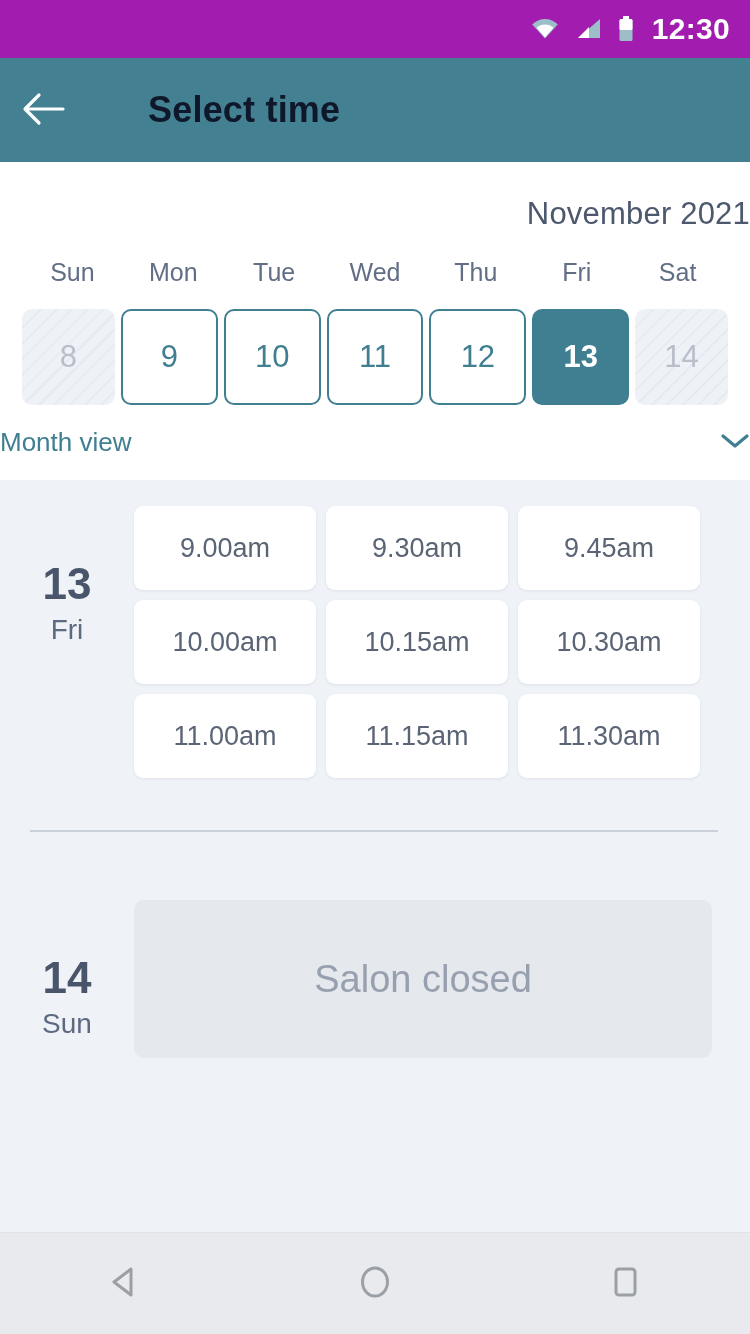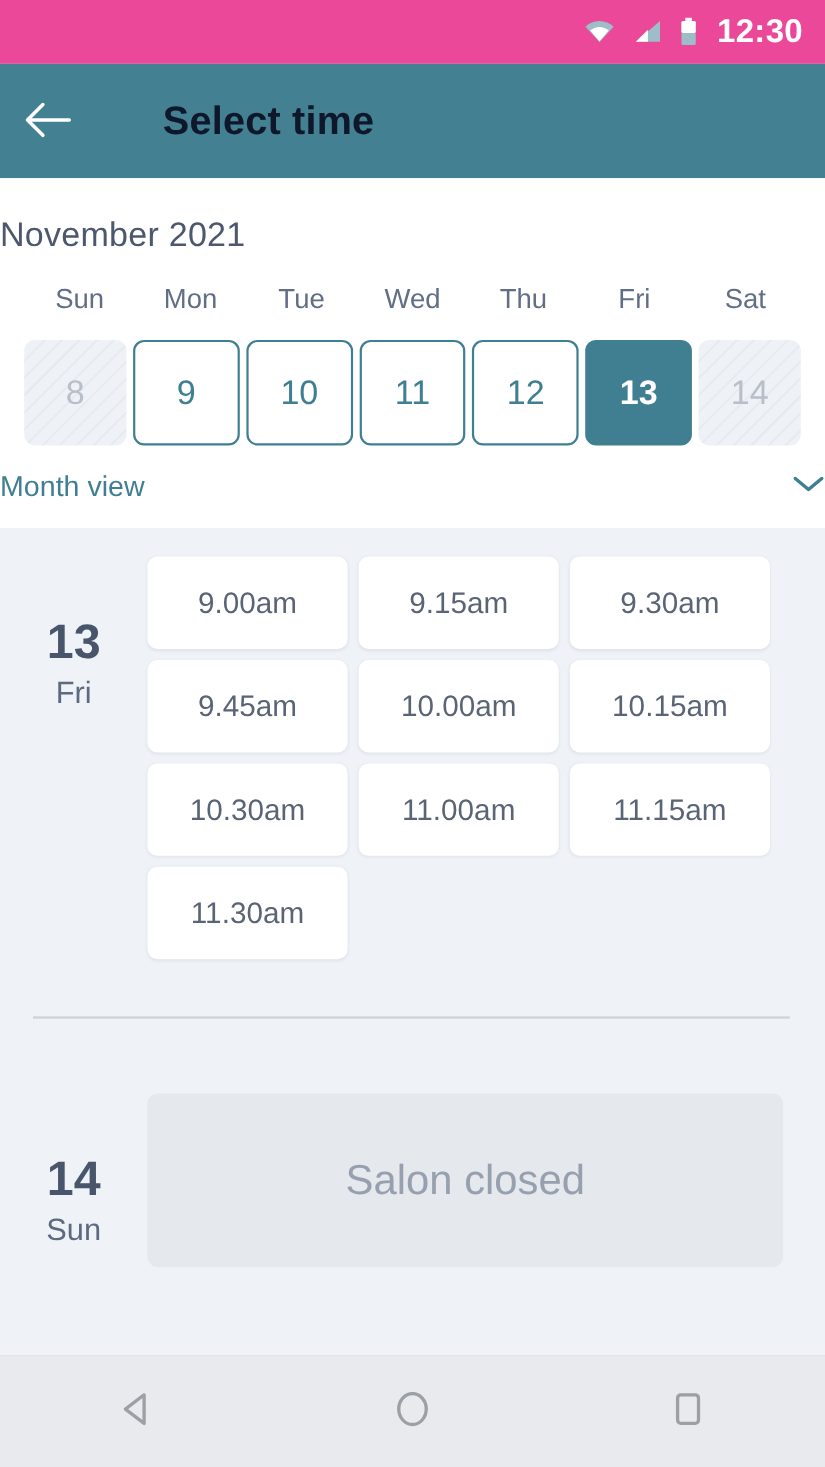--- a/index.html
+++ b/index.html
@@ -19,21 +19,21 @@
     height: 1334px;
     background: #eff2f7;
   }
 
   
   .statusbar {
     position: absolute;
     top: 0; left: 0;
     width: 750px;
     height: 58px;
-    background: #ec4899;
+    background: #a21caf;
     display: flex;
     align-items: center;
     justify-content: flex-end;
     padding-right: 20px;
     gap: 16px;
   }
   .status-icon { display: flex; align-items: center; }
   .status-clock {
     color: #ffffff;
     font-size: 30px;
@@ -73,21 +73,21 @@
 
   
   .calendar {
     position: absolute;
     top: 162px; left: 0;
     width: 750px;
     height: 318px;
     background: #ffffff;
   }
   .month-title {
-    text-align: left;
+    text-align: right;
     color: #4d586e;
     font-size: 31px;
     padding-top: 34px;
     letter-spacing: .2px;
   }
   .weekday-row {
     display: flex;
     margin-top: 26px;
     padding: 0 22px;
   }
@@ -323,21 +323,20 @@
 
   <div class="slots-area">
 
     <div class="day-group">
       <div class="day-label">
         <span class="num">13</span>
         <span class="dow">Fri</span>
       </div>
       <div class="slot-grid">
         <div class="slot">9.00am</div>
-        <div class="slot">9.15am</div>
         <div class="slot">9.30am</div>
         <div class="slot">9.45am</div>
         <div class="slot">10.00am</div>
         <div class="slot">10.15am</div>
         <div class="slot">10.30am</div>
         <div class="slot">11.00am</div>
         <div class="slot">11.15am</div>
         <div class="slot">11.30am</div>
       </div>
     </div>

